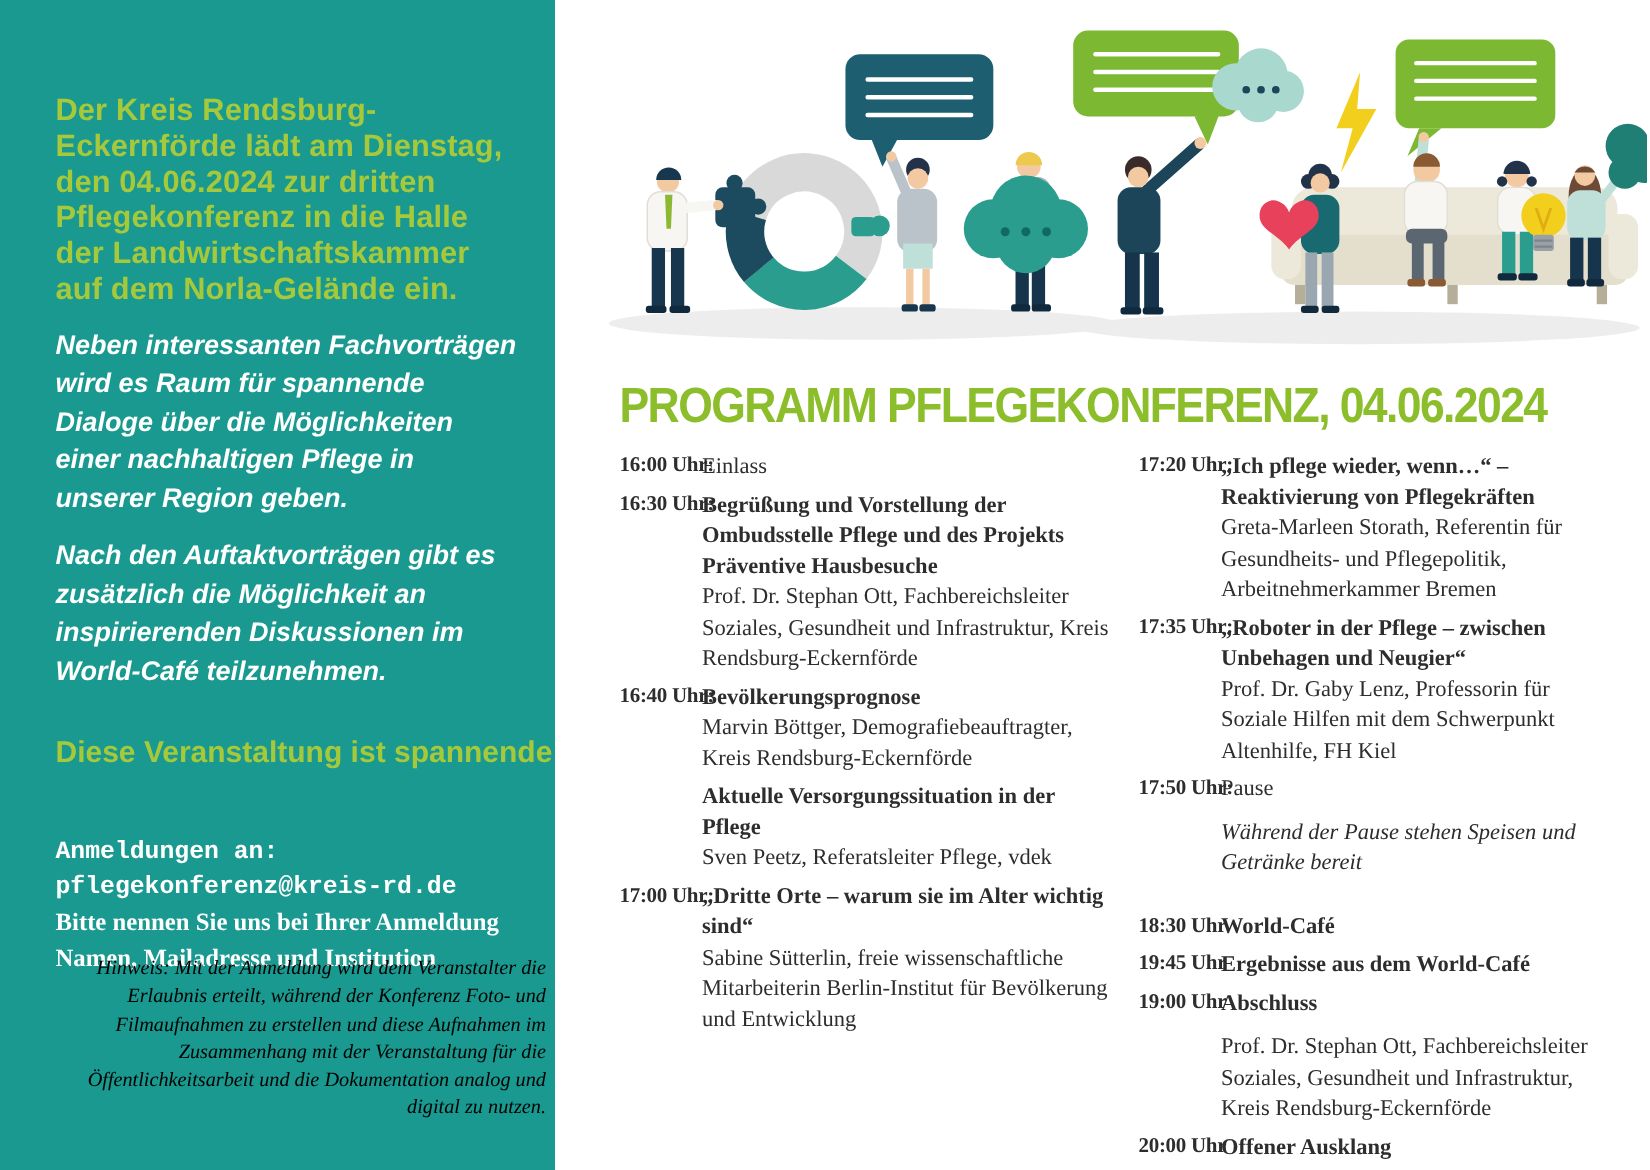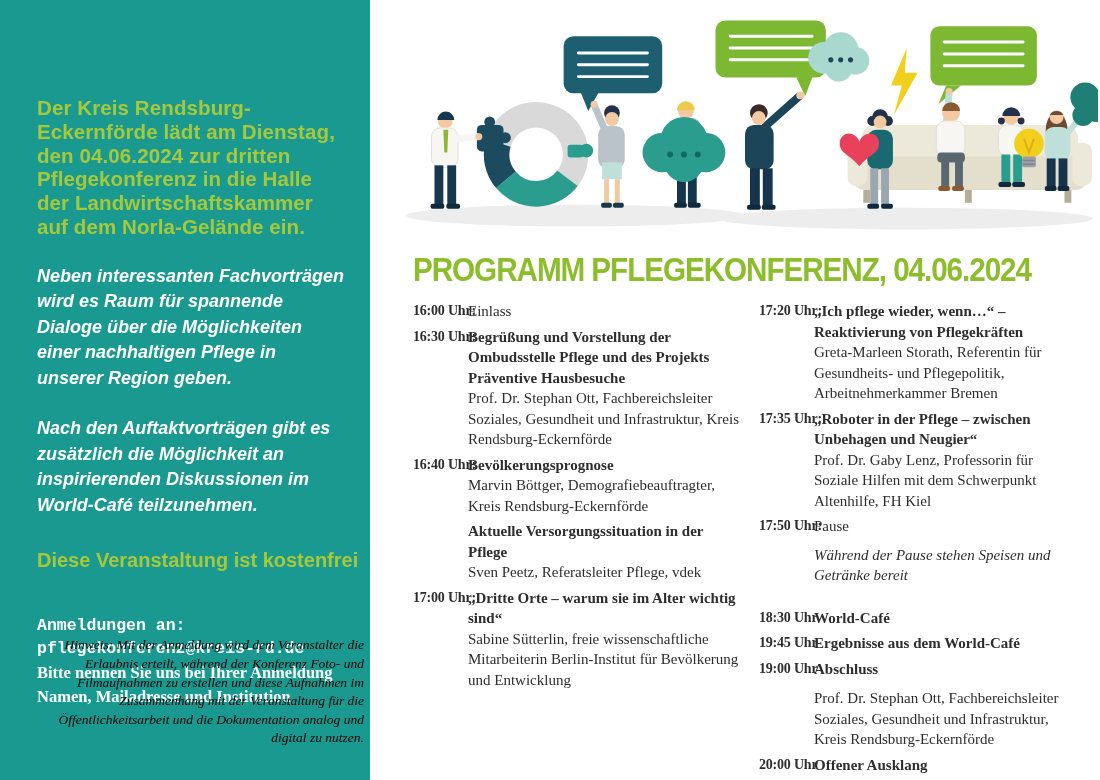--- a/index.html
+++ b/index.html
@@ -7,29 +7,29 @@
     width:1100px;height:780px;overflow:hidden;background:#ffffff;
     font-family:"Liberation Sans",sans-serif;
     -webkit-font-smoothing:antialiased;
   }
   .page{display:flex;width:1100px;height:780px;}
 
   
   .sidebar{
     width:370px;height:780px;flex:0 0 370px;box-sizing:border-box;
     background:var(--sidebar-teal,#19998f);
-    padding:96px 20px 0 37px;position:relative;color:#ffffff;
+    padding:62px 20px 0 37px;position:relative;color:#ffffff;
   }
   .invitation{
     color:var(--lime,#a6c93c);font-size:20.5px;line-height:1.16;
     font-weight:bold;letter-spacing:.1px;width:302px;
   }
   .side-par{
     color:#ffffff;font-style:italic;font-weight:bold;
-    font-size:18px;line-height:1.42;width:308px;margin-top:25px;
+    font-size:18px;line-height:1.42;width:308px;margin-top:13px;
   }
   .free-notice{
     color:var(--lime,#a6c93c);font-size:20px;font-weight:bold;
     margin-top:30px;white-space:nowrap;
   }
   .reg-block{
     font-family:Liberation Mono, monospace;font-weight:bold;
     font-size:16.5px;line-height:1.45;margin-top:42px;width:300px;
   }
   .reg-request{
@@ -71,21 +71,21 @@
 </style>
 </head>
 <body>
 
 <div class="page">
 
   <aside class="sidebar">
     <div class="invitation">Der Kreis Rendsburg-Eckernförde lädt am Dienstag, den 04.06.2024 zur dritten Pflegekonferenz in die Halle der Landwirtschaftskammer auf dem Norla-Gelände ein.</div>
     <div class="side-par">Neben interessanten Fachvorträgen wird es Raum für spannende Dialoge über die Möglichkeiten einer nachhaltigen Pflege in unserer Region geben.</div>
     <div class="side-par">Nach den Auftaktvorträgen gibt es zusätzlich die Möglichkeit an inspirierenden Diskussionen im World-Café teilzunehmen.</div>
-    <div class="free-notice">Diese Veranstaltung ist kostenfrei</div>
+    <div class="free-notice">Diese Veranstaltung ist spannende</div>
     <div class="reg-block">
       <div>Anmeldungen an:</div>
       <div>pflegekonferenz@kreis-rd.de</div>
     </div>
     <div class="reg-request">Bitte nennen Sie uns bei Ihrer Anmeldung Namen, Mailadresse und Institution</div>
     <div class="photo-notice">Hinweis: Mit der Anmeldung wird dem Veranstalter die Erlaubnis erteilt, während der Konferenz Foto- und Filmaufnahmen zu erstellen und diese Aufnahmen im Zusammenhang mit der Veranstaltung für die Öffentlichkeitsarbeit und die Dokumentation analog und digital zu nutzen.</div>
   </aside>
 
   <main class="main">
 

